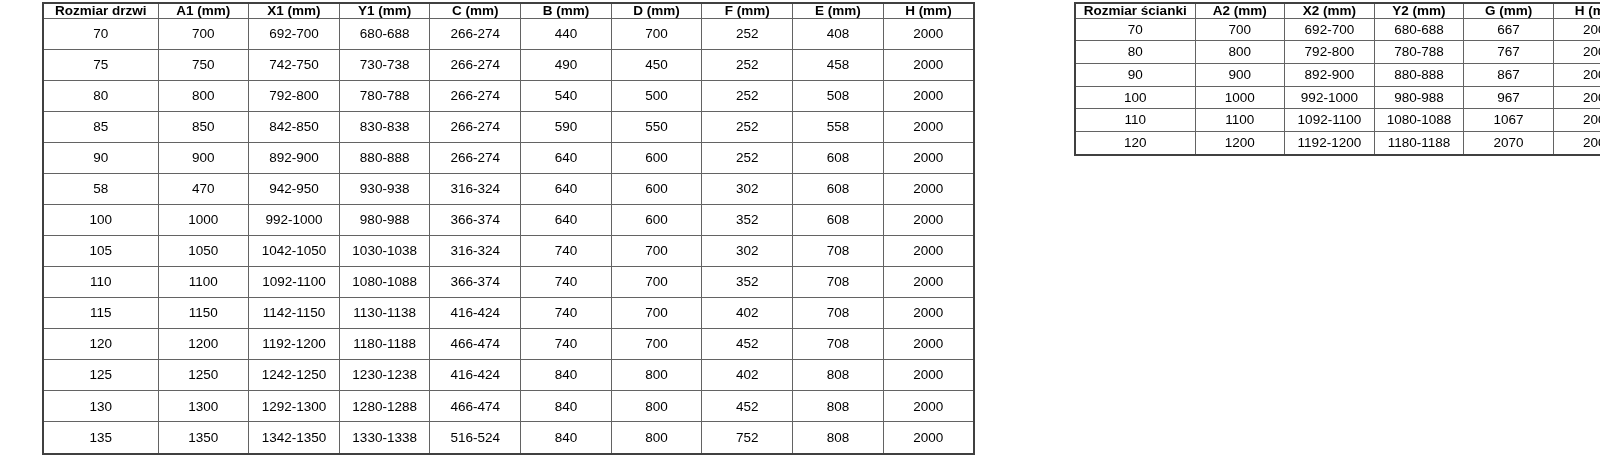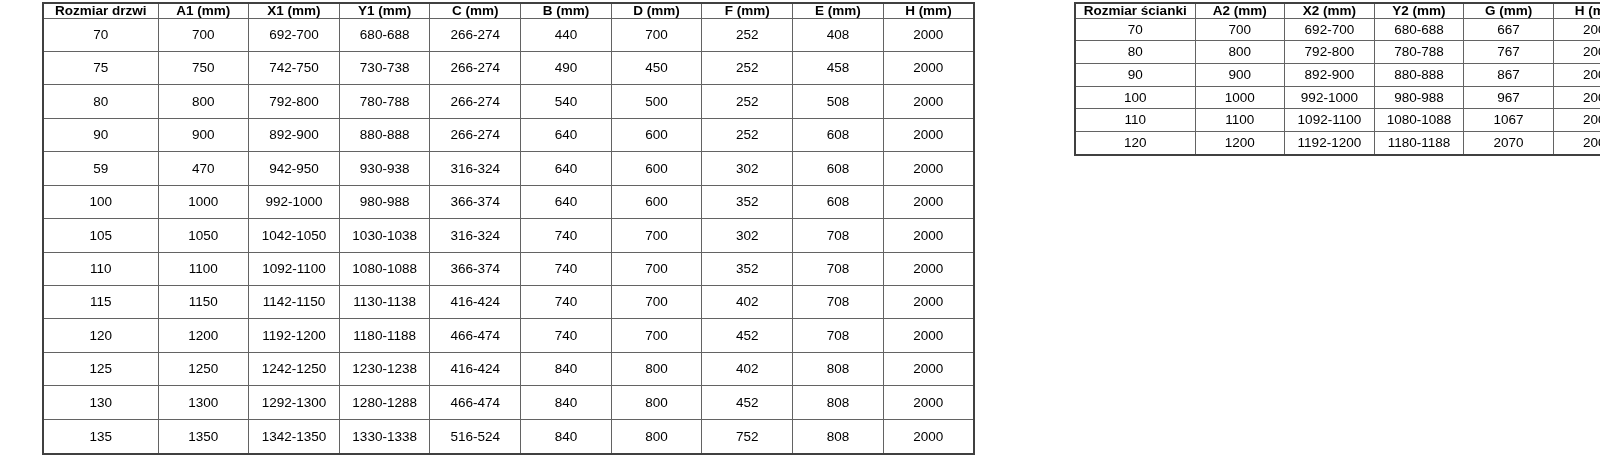--- a/index.html
+++ b/index.html
@@ -116,33 +116,45 @@
           <td>792-800</td>
           <td>780-788</td>
           <td>266-274</td>
           <td>540</td>
           <td>500</td>
           <td>252</td>
           <td>508</td>
           <td>2000</td>
         </tr>
         <tr>
+          <td>85</td>
+          <td>850</td>
+          <td>842-850</td>
+          <td>830-838</td>
+          <td>266-274</td>
+          <td>590</td>
+          <td>550</td>
+          <td>252</td>
+          <td>558</td>
+          <td>2000</td>
+        </tr>
+        <tr>
           <td>90</td>
           <td>900</td>
           <td>892-900</td>
           <td>880-888</td>
           <td>266-274</td>
           <td>640</td>
           <td>600</td>
           <td>252</td>
           <td>608</td>
           <td>2000</td>
         </tr>
         <tr>
-          <td>59</td>
+          <td>58</td>
           <td>470</td>
           <td>942-950</td>
           <td>930-938</td>
           <td>316-324</td>
           <td>640</td>
           <td>600</td>
           <td>302</td>
           <td>608</td>
           <td>2000</td>
         </tr>

